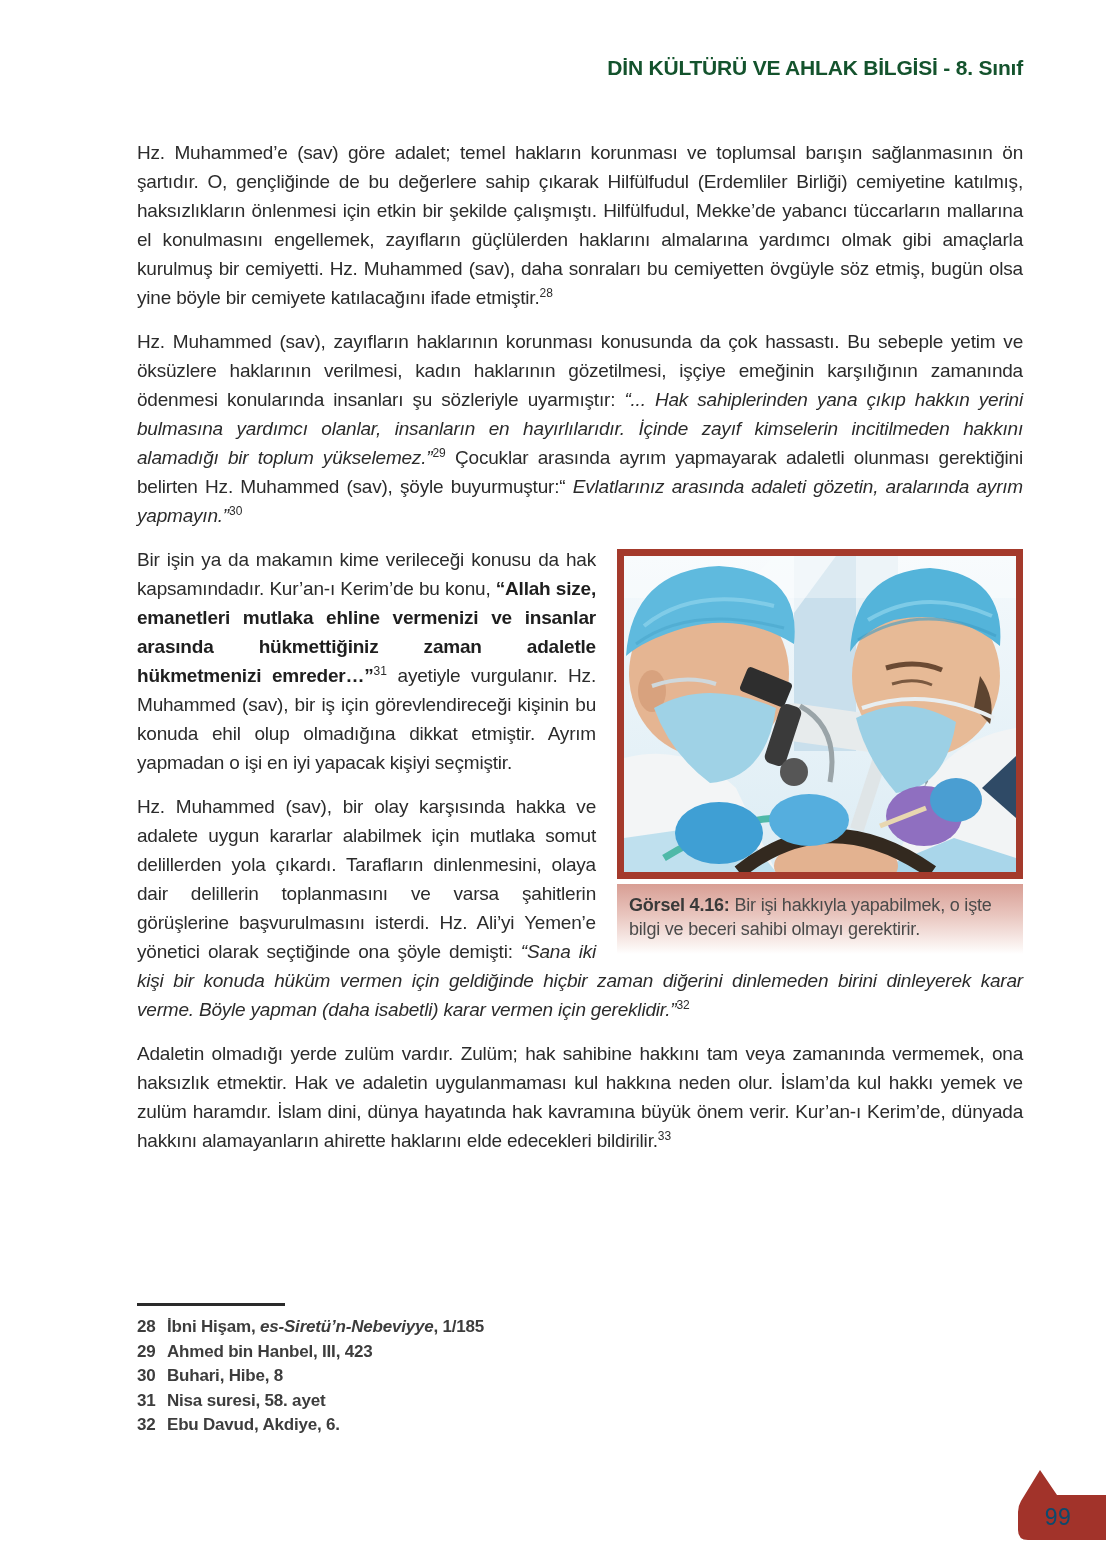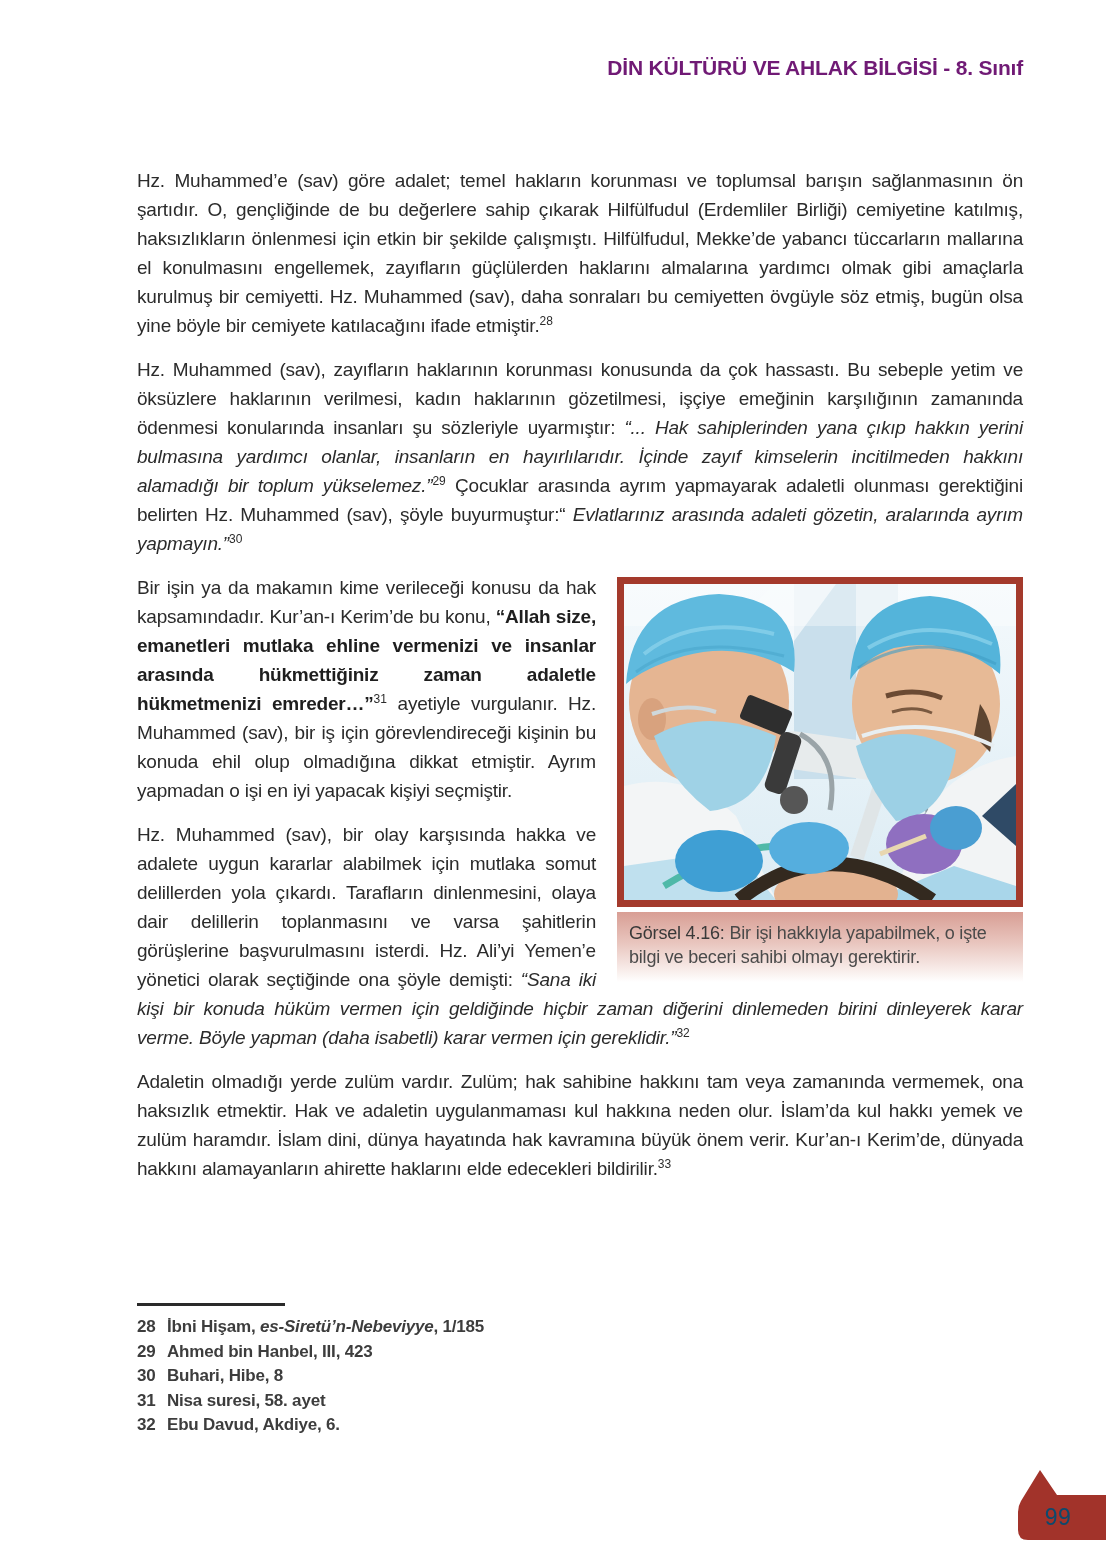--- a/index.html
+++ b/index.html
@@ -3,26 +3,26 @@
 <meta charset="utf-8">
 <style>
   html,body{margin:0;padding:0;background:#ffffff;}
   .page{
     position:relative;width:1106px;height:1560px;background:#ffffff;
     font-family:"Liberation Sans",sans-serif;overflow:hidden;margin:0 auto;
   }
   
   .hdr{
     position:absolute;top:56px;right:83px;
-    font-size:21px;font-weight:700;color:#701a75;letter-spacing:-0.2px;
+    font-size:21px;font-weight:700;color:#14532d;letter-spacing:-0.2px;
     white-space:nowrap;
   }
   
   .content{
-    position:absolute;left:137px;top:166px;width:886px;
+    position:absolute;left:137px;top:138px;width:886px;
     font-size:19px;line-height:29px;letter-spacing:-0.2px;color:#2b2b2b;
     text-align:justify;
   }
   .content p{margin:0 0 15px 0;}
   .it{font-style:italic;}
   .bd{font-weight:700;color:#1e1e1e;}
   sup{font-size:12px;line-height:0;vertical-align:super;letter-spacing:0;}
   
   .fig{
     float:right;width:406px;margin:4px 0 10px 21px;
@@ -30,21 +30,21 @@
   .photo-frame{
     border:7px solid #a43a2c;width:392px;height:316px;box-sizing:content-box;
     background:#eaf3f8;
   }
   .photo-frame svg{display:block;width:392px;height:316px;}
   .fig-caption{
     margin-top:5px;width:382px;padding:9px 12px 13px 12px;
     background:linear-gradient(180deg,#d89e94 0%,#e9c6bf 45%,#fbf4f2 90%,#ffffff 100%);
     font-size:18px;line-height:24px;letter-spacing:-0.2px;color:#4a4a4a;text-align:left;
   }
-  .fig-caption .cap-label{font-weight:400;color:#393939;}
+  .fig-caption .cap-label{font-weight:700;color:#393939;}
   
   .footnotes{
     position:absolute;left:137px;top:1303px;width:640px;
     font-size:17px;line-height:24.5px;color:#3d3d3d;letter-spacing:-0.2px;font-weight:bold;
   }
   .fn-rule{width:148px;height:3px;background:#2a2a2a;margin-bottom:9px;}
   .fn-row{white-space:nowrap;}
   .fn-num{display:inline-block;min-width:30px;}
   
   .badge{position:absolute;right:0;top:1468px;width:96px;height:72px;}

